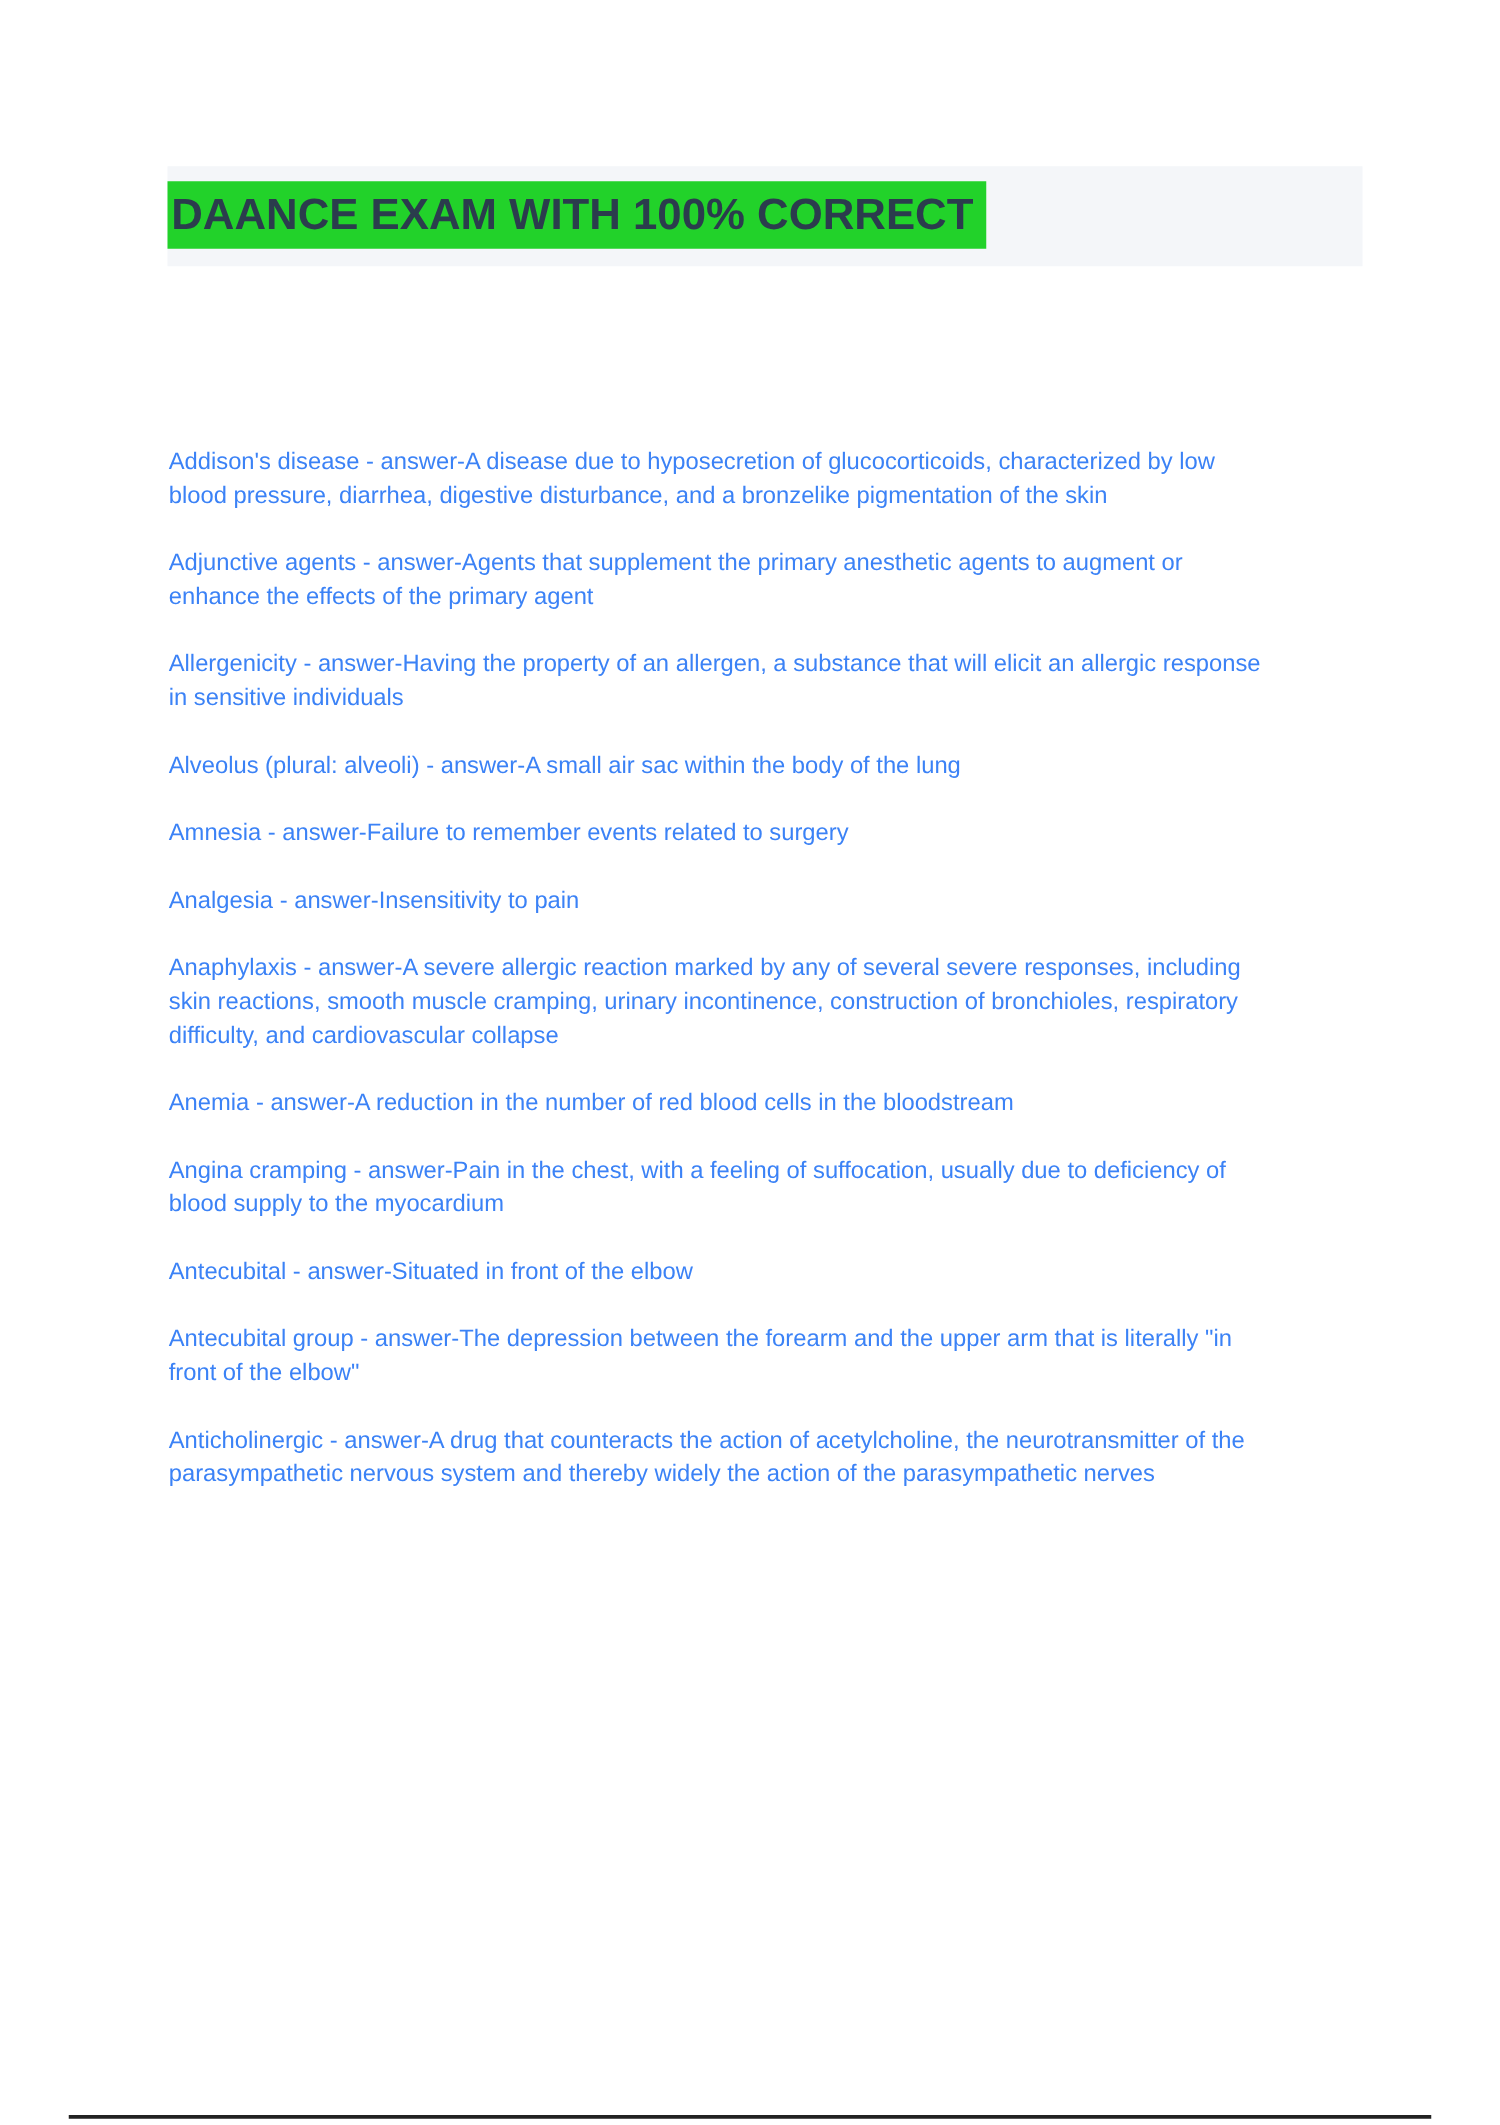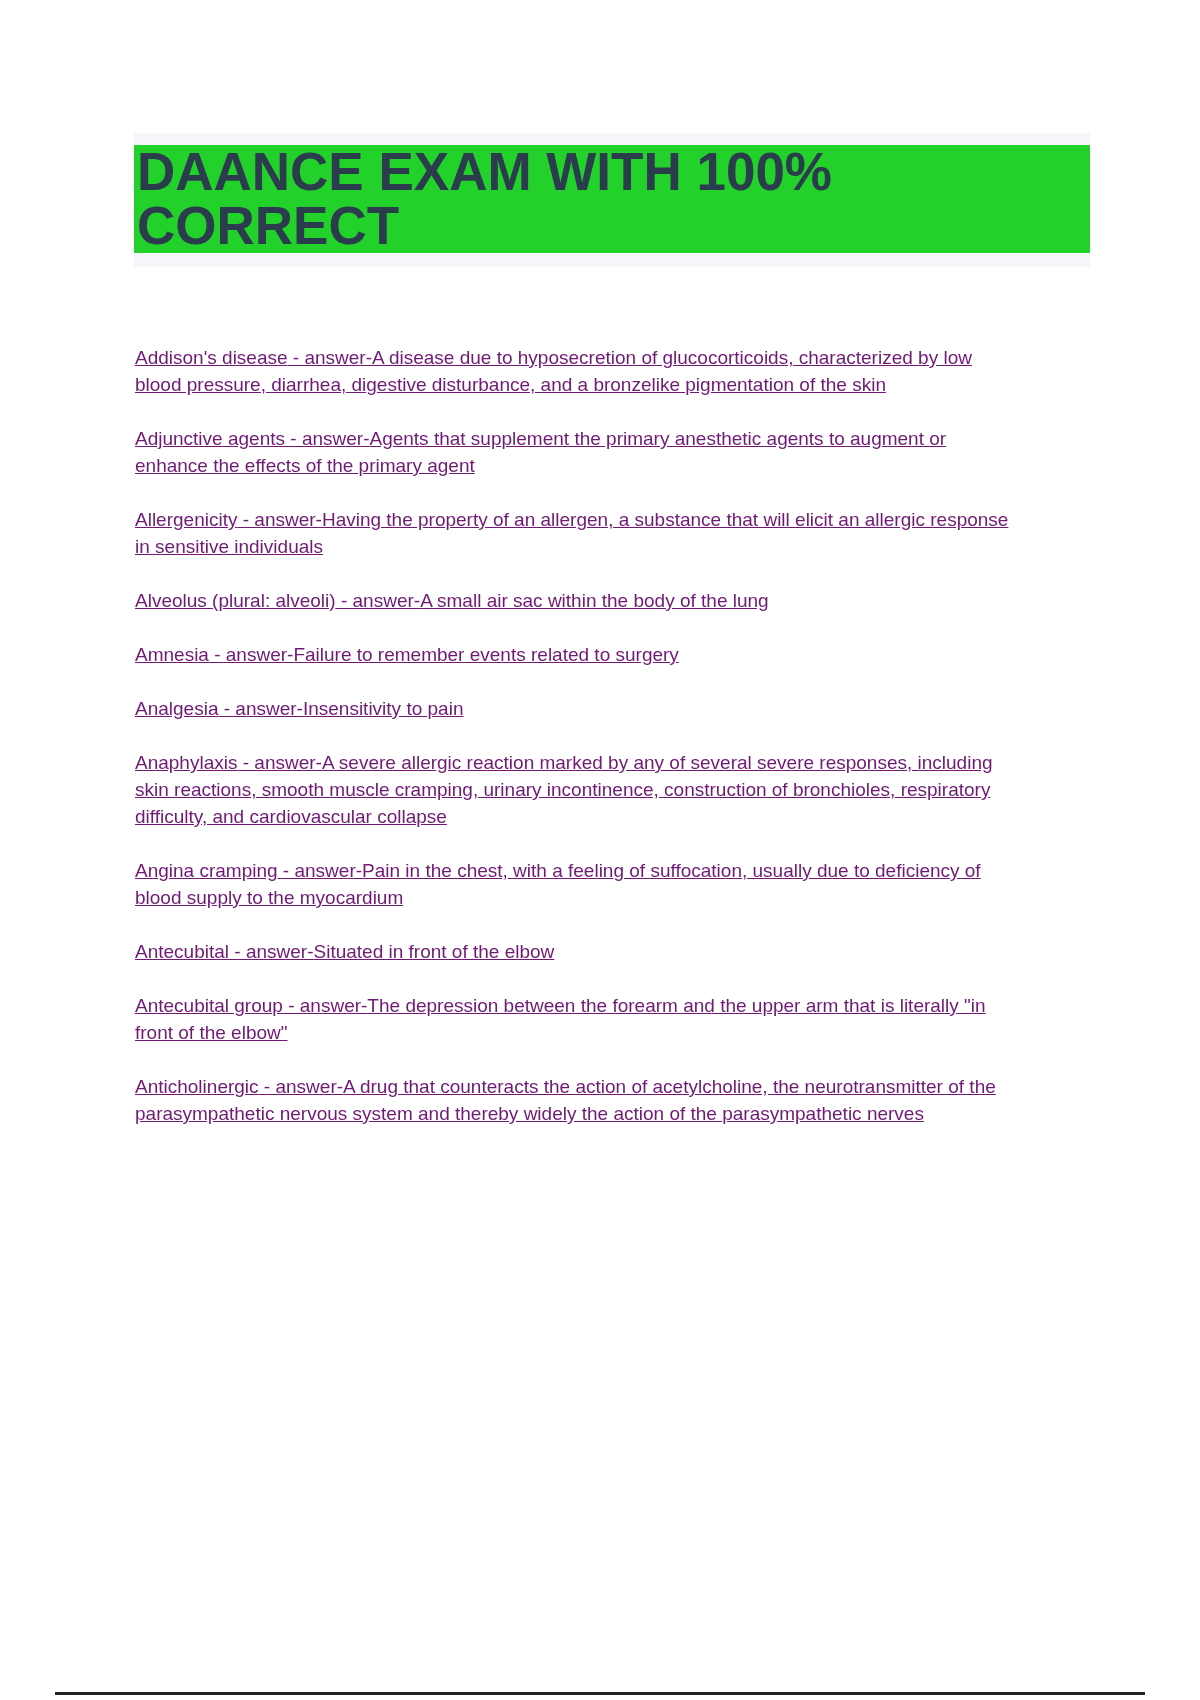--- a/index.html
+++ b/index.html
@@ -19,21 +19,21 @@
     position: absolute;
     left: 134px;
     top: 133px;
     width: 956px;
     background: #f4f6f9;
     padding: 12px 0 14px 0;
   }
   .title-banner h1 {
     margin: 0;
     padding: 0;
-    font-size: 53px;
+    font-size: 35px;
     font-weight: bold;
     color: #2b3c4d;
     letter-spacing: 0px;
   }
   .hl-line {
     display: block;
     line-height: 54px;
   }
   .hl-line + .hl-line {
     margin-top: 13px;
@@ -41,26 +41,25 @@
   .hl-line mark {
     display: inline-block;
     color: #2b3c4d;
     background: #22d22a;
     line-height: 54px;
     padding: 0 10px 0 3px;
   }
   .glossary {
     position: absolute;
     left: 135px;
-    top: 344px;
+    top: 356px;
     width: 874px;
-    color: #701a75;
+    color: #3b82f6;
     font-size: 19px;
     line-height: 27px;
-    text-decoration: underline;
   }
   .entry {
     margin: 0 0 27px 0;
     padding: 0;
   }
   .bottom-rule {
     position: absolute;
     left: 55px;
     top: 1692px;
     width: 1090px;
@@ -88,20 +87,21 @@
 
     <p class="entry"><span>Alveolus (plural: alveoli)</span><span> - answer-</span><span>A small air sac within the body of the lung</span></p>
 
 
     <p class="entry"><span>Amnesia</span><span> - answer-</span><span>Failure to remember events related to surgery</span></p>
 
     <p class="entry"><span>Analgesia</span><span> - answer-</span><span>Insensitivity to pain</span></p>
 
     <p class="entry"><span>Anaphylaxis</span><span> - answer-</span><span>A severe allergic reaction marked by any of several severe responses, including skin reactions, smooth muscle cramping, urinary incontinence, construction of bronchioles, respiratory difficulty, and cardiovascular collapse</span></p>
 
+    <p class="entry"><span>Anemia</span><span> - answer-</span><span>A reduction in the number of red blood cells in the bloodstream</span></p>
 
     <p class="entry"><span>Angina cramping</span><span> - answer-</span><span>Pain in the chest, with a feeling of suffocation, usually due to deficiency of blood supply to the myocardium</span></p>
 
     <p class="entry"><span>Antecubital</span><span> - answer-</span><span>Situated in front of the elbow</span></p>
 
     <p class="entry"><span>Antecubital group</span><span> - answer-</span><span>The depression between the forearm and the upper arm that is literally "in front of the elbow"</span></p>
 
     <p class="entry"><span>Anticholinergic</span><span> - answer-</span><span>A drug that counteracts the action of acetylcholine, the neurotransmitter of the parasympathetic nervous system and thereby widely the action of the parasympathetic nerves</span></p>
   </div>
 

